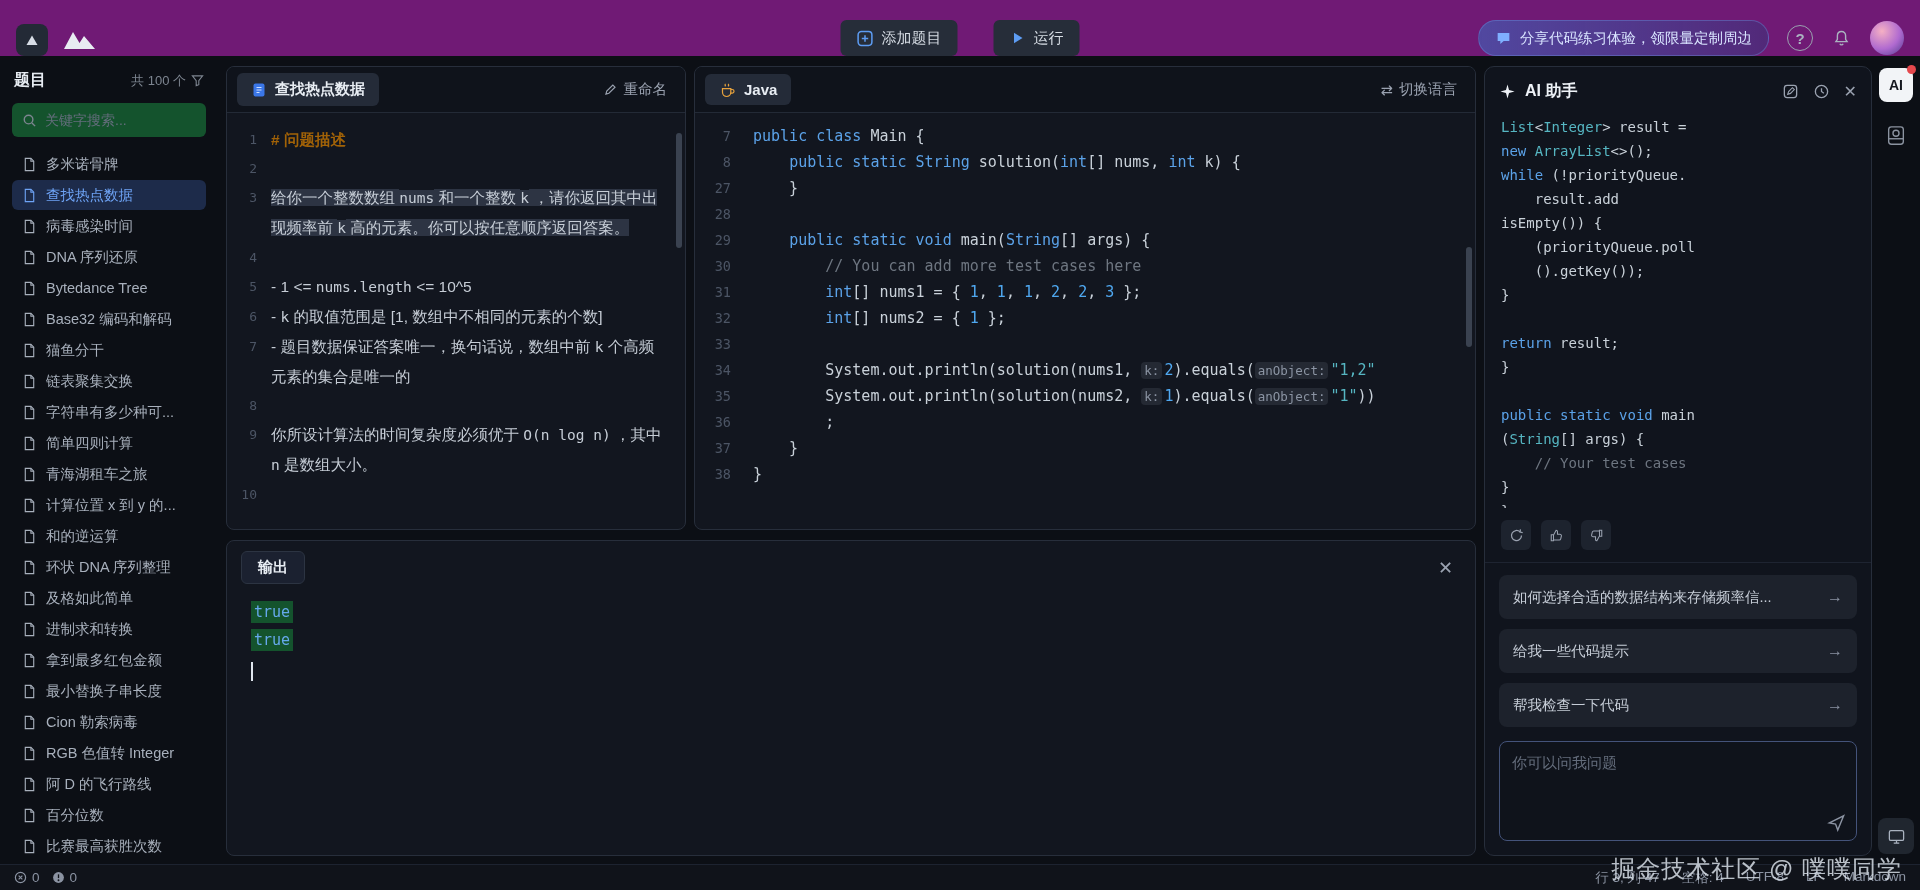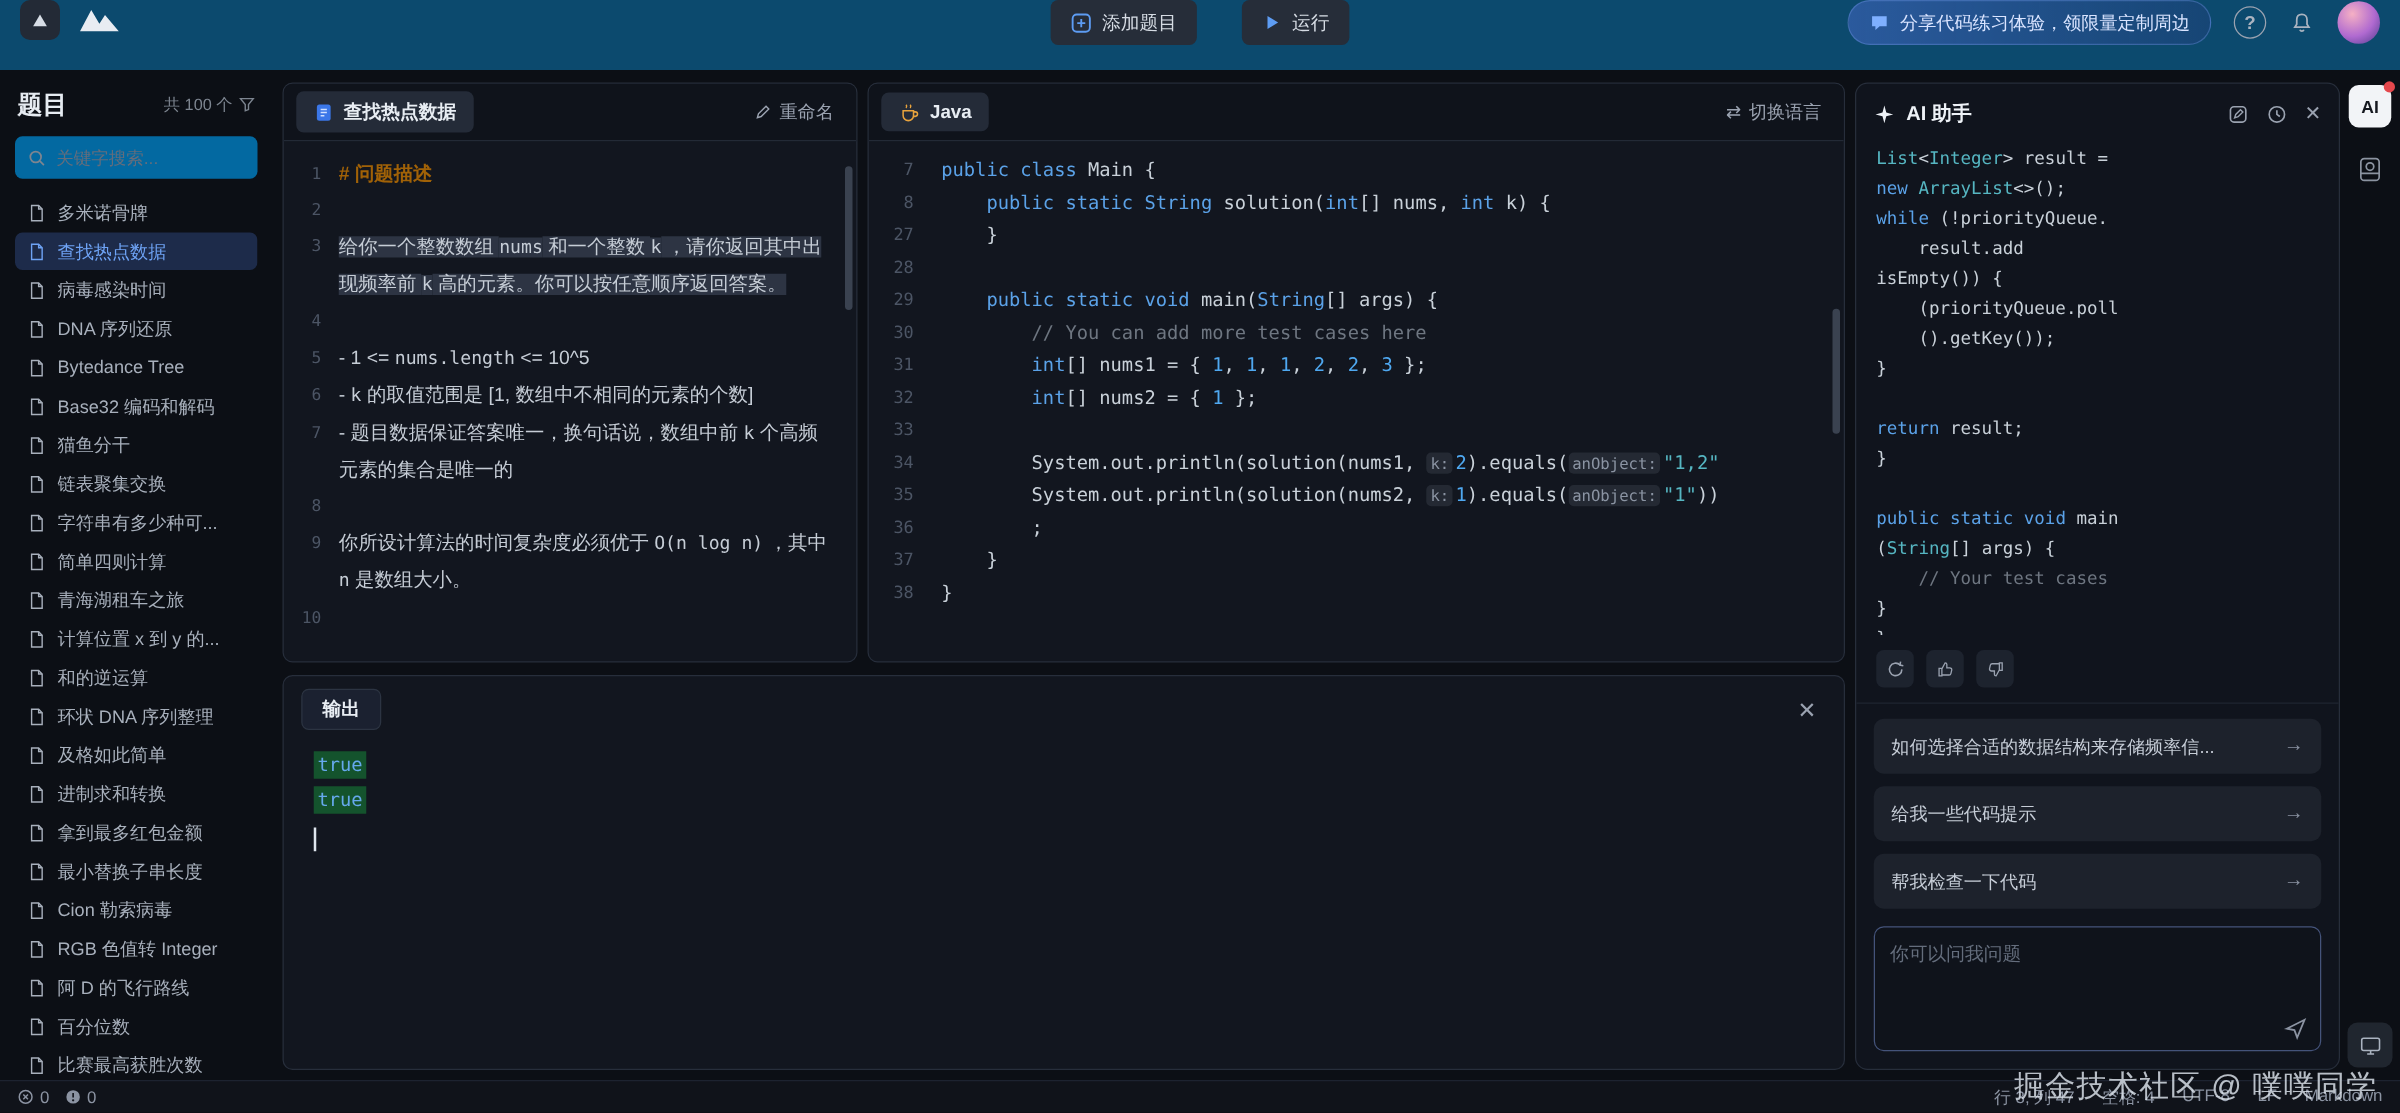--- a/index.html
+++ b/index.html
@@ -1,42 +1,42 @@
 <!DOCTYPE html>
 <html><head>
 <meta charset="utf-8">
 <style>
 *{margin:0;padding:0;box-sizing:border-box}
 html,body{width:1920px;height:890px;overflow:hidden;background:#0c0f15;color:#c9d1d9;
   font-family:"Liberation Sans",sans-serif;font-size:15px}
 .app{width:1920px;height:890px;display:flex;flex-direction:column;position:relative}
 
 
-.topbar{height:56px;flex:0 0 auto;background:#0c4a6e;display:flex;align-items:flex-start;padding:0 16px;position:relative}
+.topbar{height:56px;flex:0 0 auto;background:#701a75;display:flex;align-items:flex-end;padding:0 16px;position:relative}
 .logo-group{display:flex;align-items:center;gap:14px}
 .logo-box{width:32px;height:32px;border-radius:8px;background:#232a36;display:flex;align-items:center;justify-content:center;cursor:pointer}
 .topbar-center{position:absolute;left:50%;transform:translateX(-50%);display:flex;gap:36px}
 .tb-btn{display:flex;align-items:center;gap:8px;background:#262d39;border:none;border-radius:6px;height:36px;padding:0 16px;color:#d5dbe3;font-size:15px;cursor:pointer;font-family:inherit}
 .topbar-right{margin-left:auto;display:flex;align-items:center;gap:18px}
 .share-pill{display:flex;align-items:center;gap:8px;height:36px;padding:0 16px;border-radius:18px;
   background:linear-gradient(90deg,rgba(62,100,186,.62),rgba(38,64,128,.40));
   border:1px solid rgba(110,150,230,.38);color:#d9e4ff;font-size:14.5px;cursor:pointer;white-space:nowrap}
 .help{width:26px;height:26px;border:1.5px solid #9aa2b0;border-radius:50%;color:#aab3c0;display:flex;align-items:center;justify-content:center;font-size:15px;font-weight:700;cursor:pointer}
 .avatar{width:34px;height:34px;border-radius:50%;cursor:pointer;
   background:radial-gradient(circle at 35% 30%,#f5b0c4,#b06ad0 55%,#4d3a8c)}
 
 
 .content{flex:1;display:flex;min-height:0}
 
 
 .sidebar{width:218px;flex:0 0 auto;display:flex;flex-direction:column;padding:14px 12px 0;min-height:0}
 .side-head{display:flex;align-items:center;margin:0 2px 12px}
-.side-title{font-size:20px;font-weight:700;color:#e6ebf1}
+.side-title{font-size:16px;font-weight:700;color:#e6ebf1}
 .side-count{margin-left:auto;font-size:13px;color:#7d8590;display:flex;align-items:center;gap:5px}
-.searchbox{display:flex;align-items:center;gap:8px;background:#0369a1;border-radius:6px;height:34px;padding:0 10px;margin-bottom:12px}
+.searchbox{display:flex;align-items:center;gap:8px;background:#14532d;border-radius:6px;height:34px;padding:0 10px;margin-bottom:12px}
 .searchbox input{flex:1;background:transparent;border:none;outline:none;color:#c9d1d9;font-size:14px;font-family:inherit;min-width:0}
 .searchbox input::placeholder{color:#646d7c}
 .side-list{flex:1;overflow:hidden;display:flex;flex-direction:column;gap:1px}
 .side-item{display:flex;align-items:center;gap:9px;height:30px;flex:0 0 30px;padding:0 10px;border-radius:6px;color:#a8b0bc;font-size:14.5px;cursor:pointer;white-space:nowrap;overflow:hidden}
 .side-item.active{background:#1d2b4a;color:#6ea3f5}
 .doc-ic{width:15px;height:15px;flex:0 0 auto}
 .side-label{overflow:hidden;text-overflow:ellipsis}
 
 
 .workspace{flex:1;min-width:0;display:flex;flex-direction:column;gap:10px;padding:10px 8px 8px}

